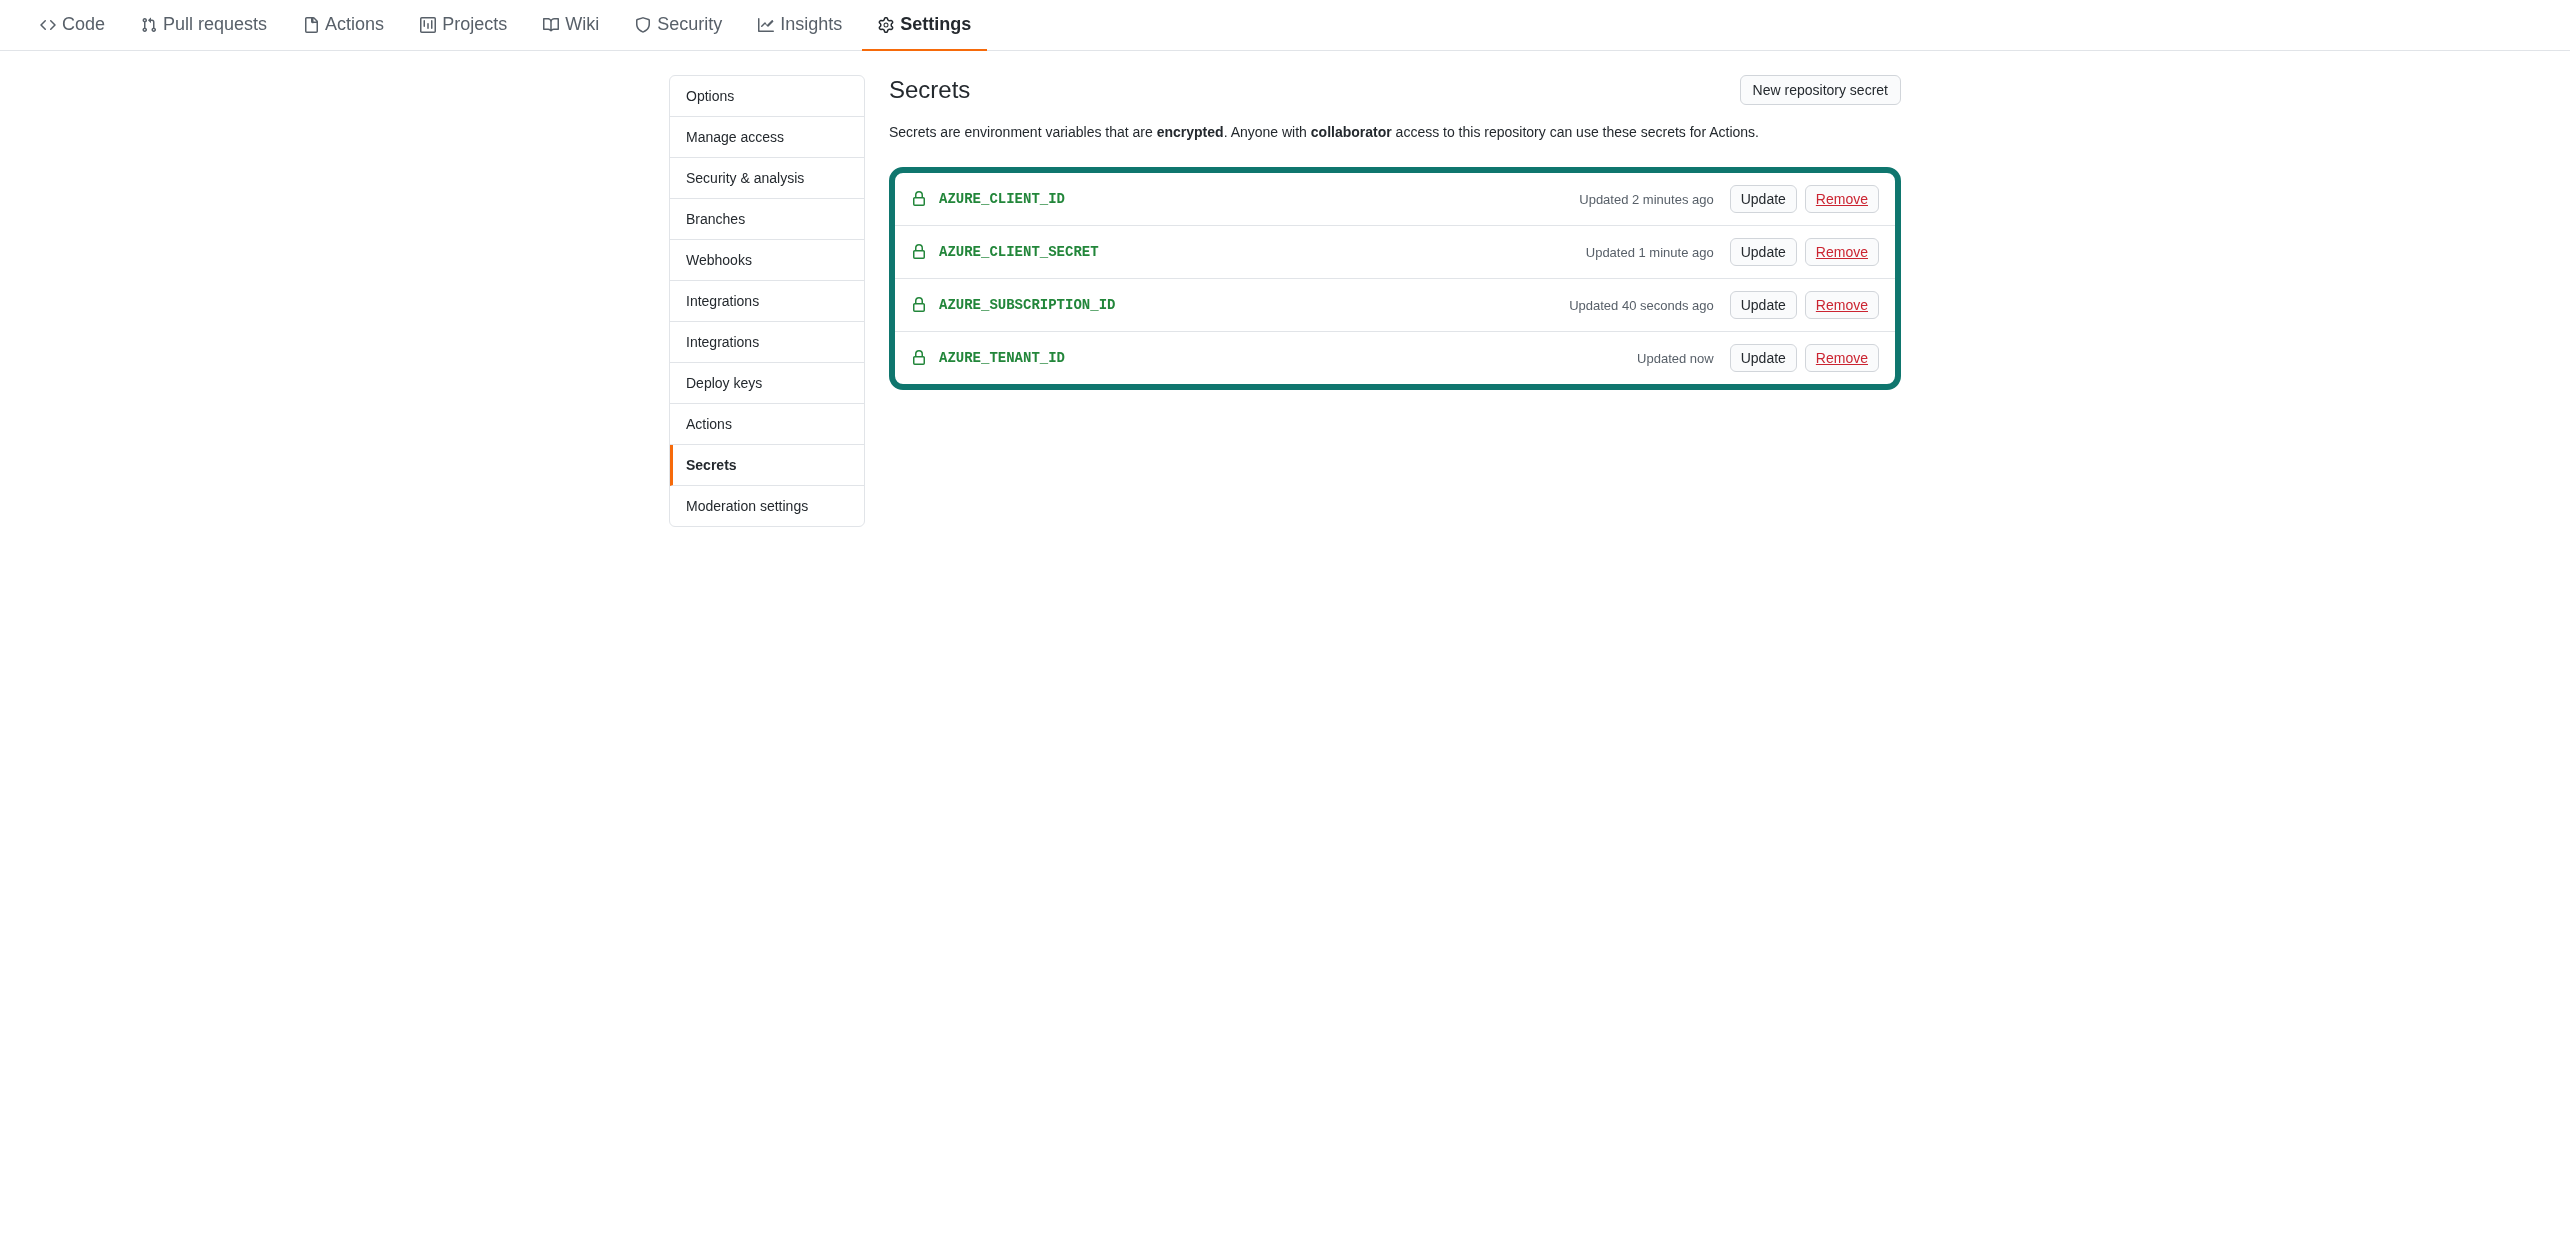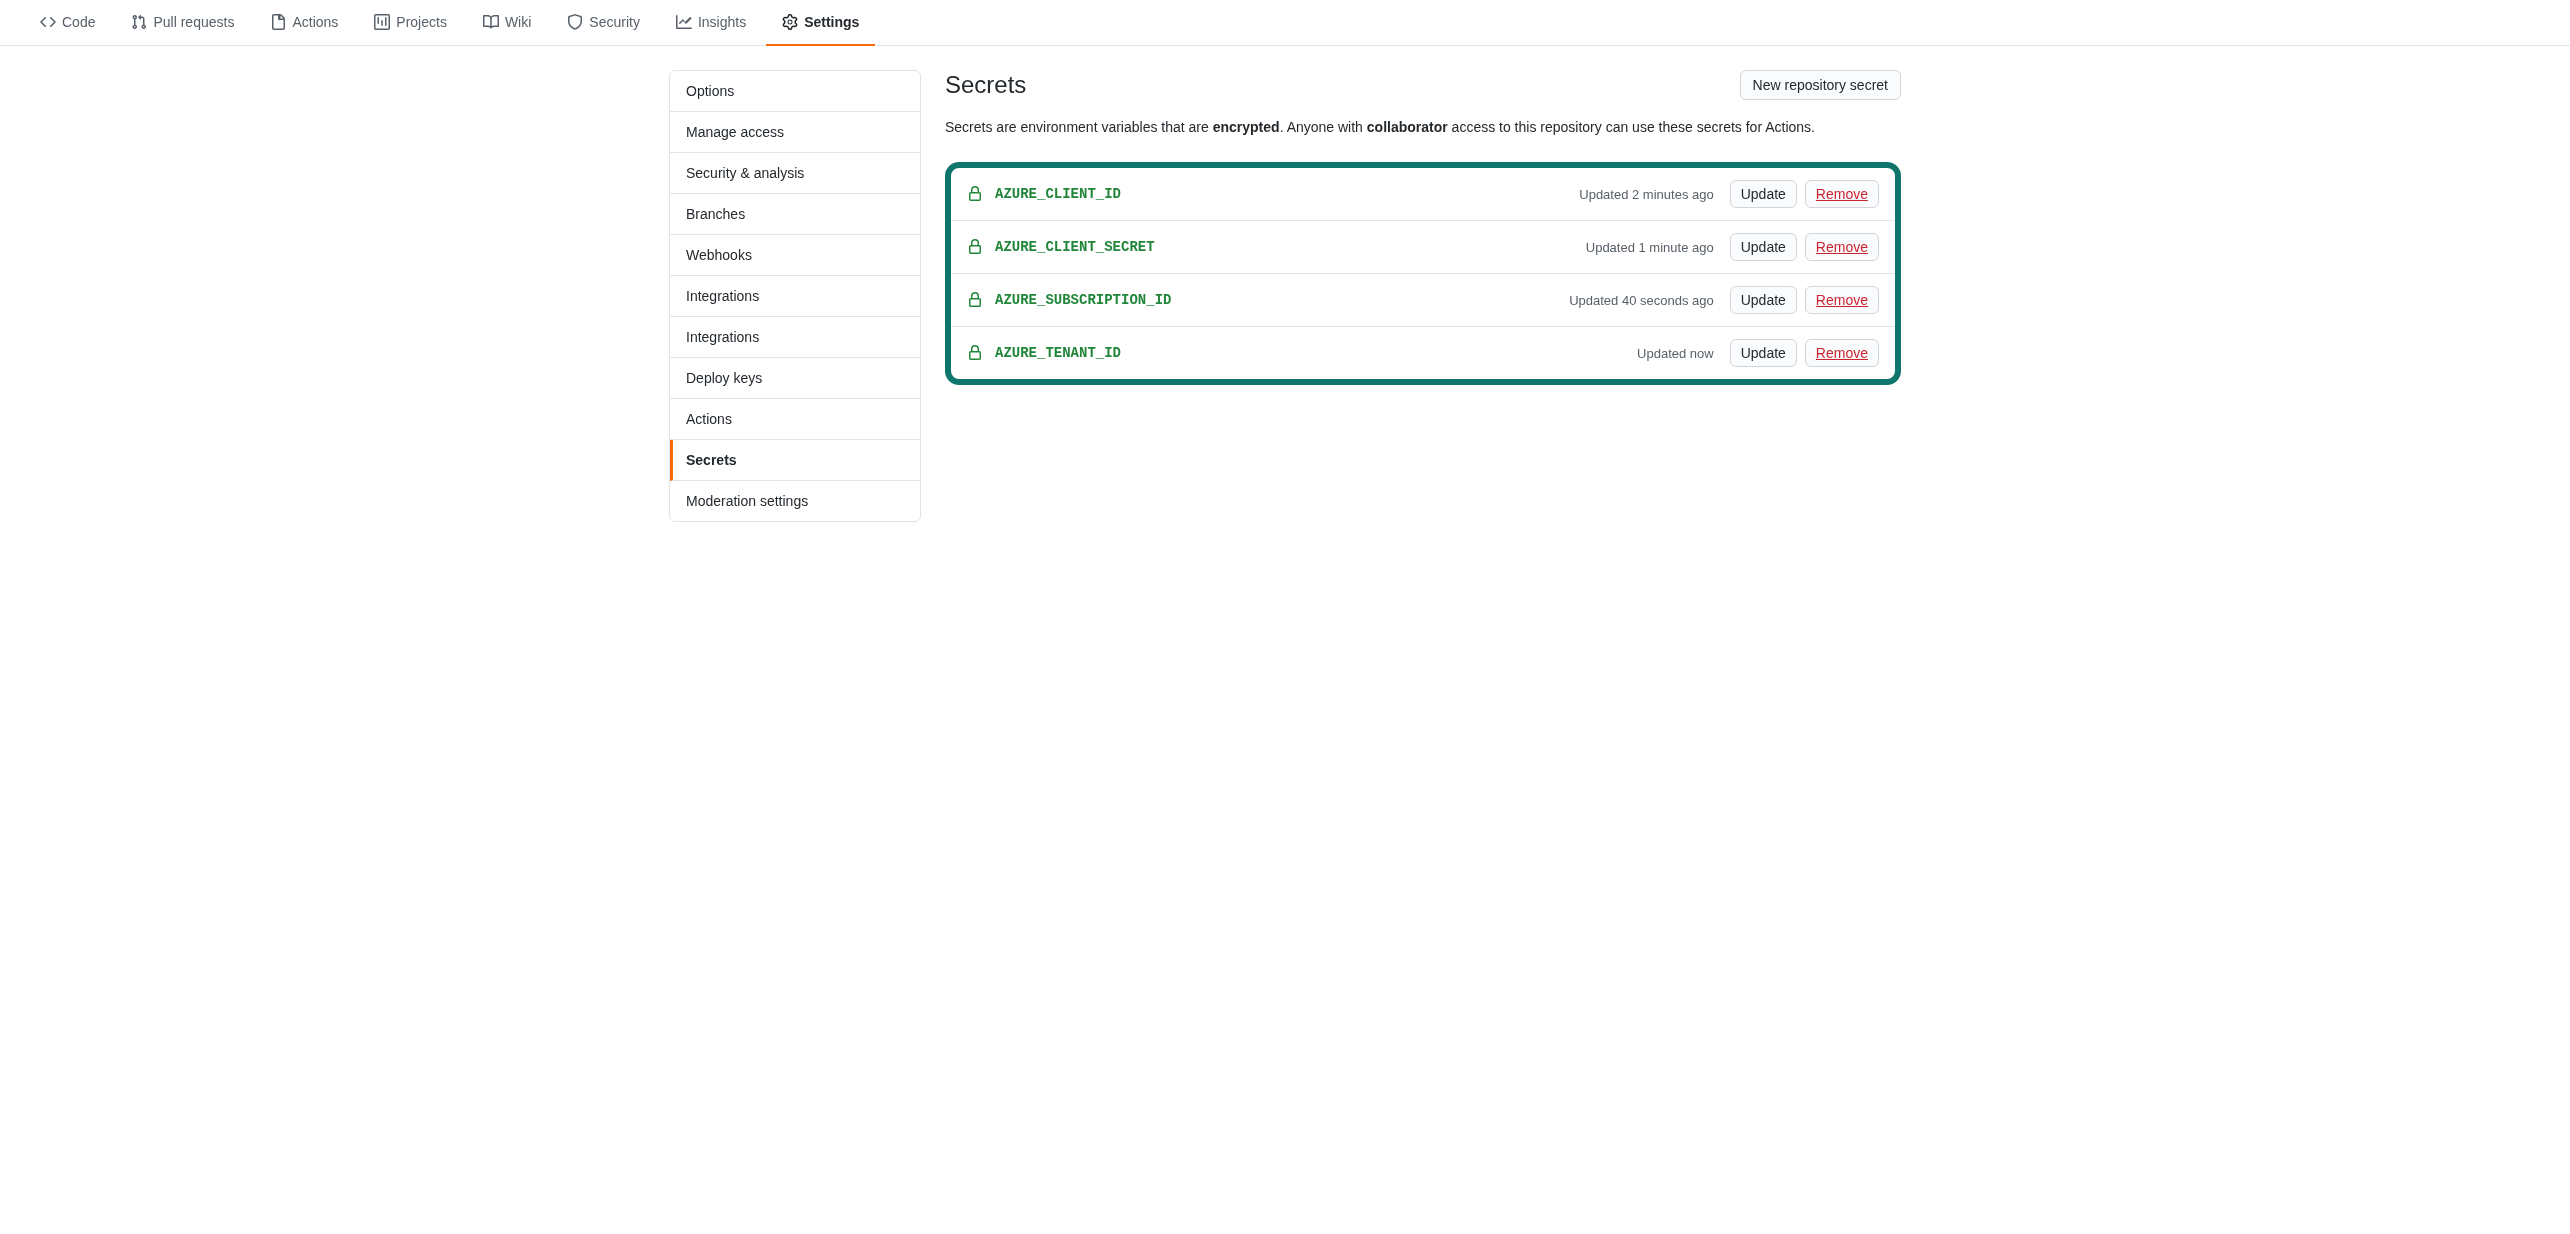--- a/index.html
+++ b/index.html
@@ -16,21 +16,21 @@
       align-items: center;
       border-bottom: 1px solid #e1e4e8;
       padding: 0 24px;
       gap: 4px;
     }
     .nav-item {
       display: flex;
       align-items: center;
       gap: 6px;
       padding: 14px 16px;
-      font-size: 14px;
+      font-size: 18px;
       color: #586069;
       cursor: pointer;
       border-bottom: 2px solid transparent;
       margin-bottom: -1px;
       white-space: nowrap;
     }
     .nav-item.active {
       color: #24292e;
       font-weight: 600;
       border-bottom: 2px solid #f66a0a;
@@ -47,21 +47,21 @@
     .layout {
       display: flex;
       padding: 24px 24px;
       gap: 24px;
       max-width: 1280px;
       margin: 0 auto;
     }
 
     
     .sidebar {
-      width: 252px;
+      width: 196px;
       flex-shrink: 0;
       border: 1px solid #e1e4e8;
       border-radius: 6px;
       overflow: hidden;
       align-self: flex-start;
     }
     .sidebar-item {
       display: block;
       padding: 12px 16px;
       font-size: 14px;

